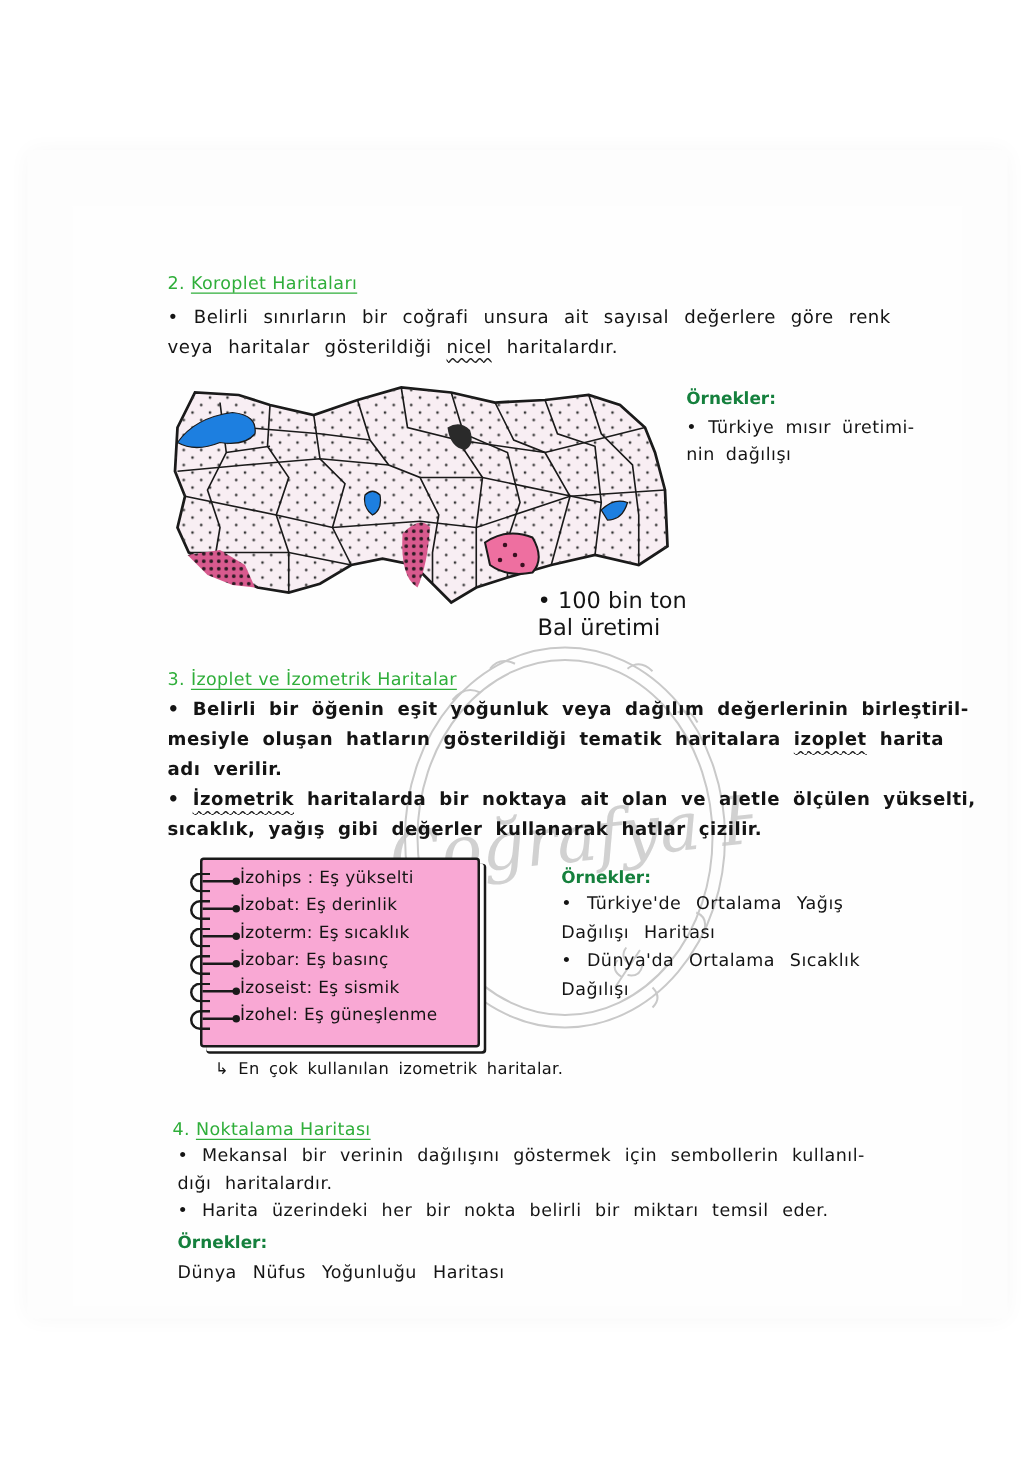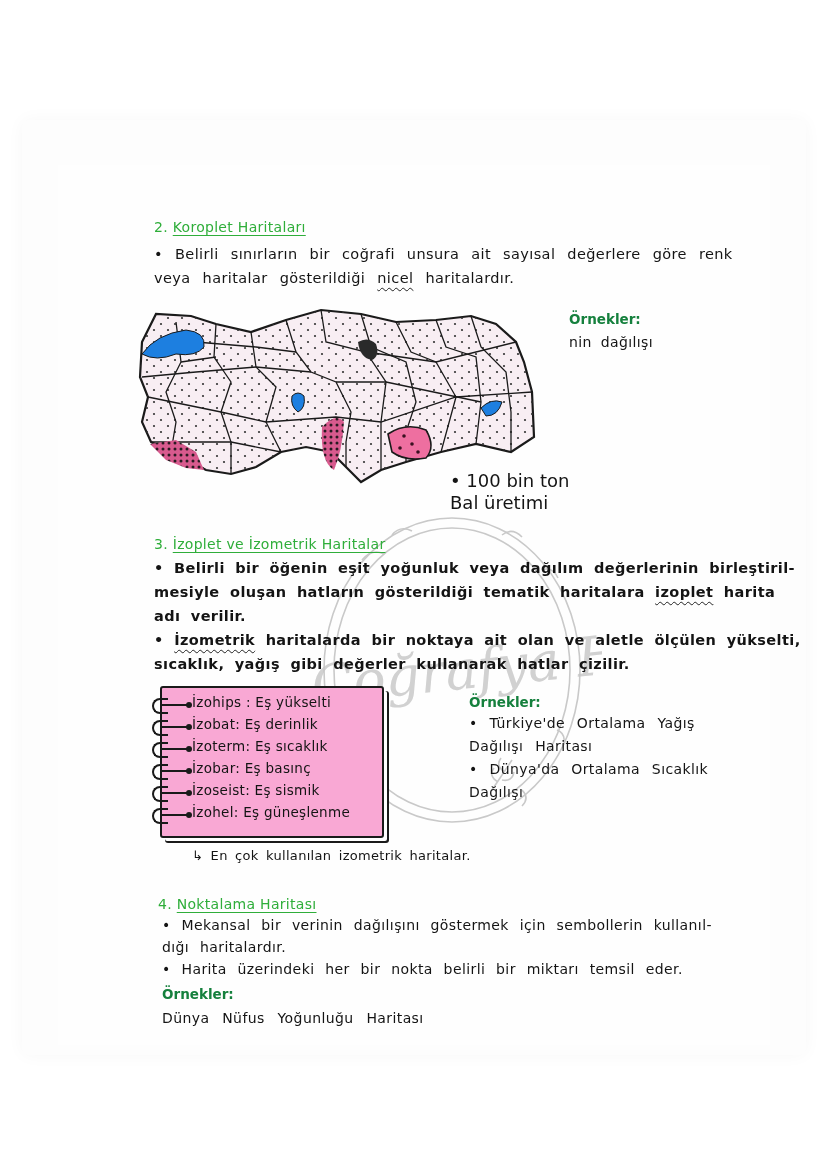--- a/index.html
+++ b/index.html
@@ -6,21 +6,21 @@
   body {
     width: 828px; height: 1171px; background: #ffffff; position: relative; overflow: hidden;
     font-family: "DejaVu Sans", sans-serif; color: #141414;
   }
   .paper {
     position: absolute; left: 22px; top: 120px; width: 784px; height: 935px;
     background: #fdfdfd; border-radius: 6px;
     box-shadow: 0 0 18px rgba(0,0,0,0.035);
   }
   .inner { position: absolute; left: 36px; top: 45px; width: 712px; height: 880px; background: #fefefe; }
-  .abs { position: absolute; margin-left: 20px; }
+  .abs { position: absolute; }
   .hand { font-family: "DejaVu Sans", sans-serif; font-size: 14.5px; letter-spacing: 0.4px; word-spacing: 4px; line-height: 24px; }
   .heading { font-size: 14px; color: #2fae3a; letter-spacing: 0.3px; }
   .heading .ul { text-decoration: underline; text-decoration-color: #2fae3a; text-underline-offset: 3px; }
   .pink { color: #15803d; font-size: 13.5px; font-weight: bold; }
   .wavy { text-decoration: underline wavy #222; text-underline-offset: 4px; text-decoration-thickness: 1px; }
   .map-wrap { position: absolute; left: 136px; top: 302px; width: 400px; height: 190px; }
   .legend { font-size: 18px; line-height: 22px; }
   .notebook {
     position: absolute; left: 160px; top: 686px; width: 220px; height: 148px;
     border: 2.5px solid #1a1a1a; border-radius: 3px; background: #f9a8d4;
@@ -114,20 +114,21 @@
   </svg>
 </div>
 <div class="abs legend" style="left:430px; top:470px;">
   <div>• 100 bin ton</div>
   <div>Bal üretimi</div>
 </div>
 
 <div class="abs" style="left:549px; top:311px;">
   <div class="pink">Örnekler:</div>
   <div class="hand" style="font-size:14px; line-height:22px; margin-top:4px;">
+    <div>• Türkiye mısır üretimi-</div>
     <div>nin dağılışı</div>
   </div>
 </div>
 
 <div class="abs heading" style="left:134px; top:536px;">
   <span>3.</span>
   <span class="ul">İzoplet ve İzometrik Haritalar</span>
 </div>
 <div class="abs hand" style="left:134px; top:556px; width:620px; white-space:nowrap; word-spacing:5px;font-weight:bold;">
   <div>• Belirli bir öğenin eşit yoğunluk veya dağılım değerlerinin birleştiril-</div>

